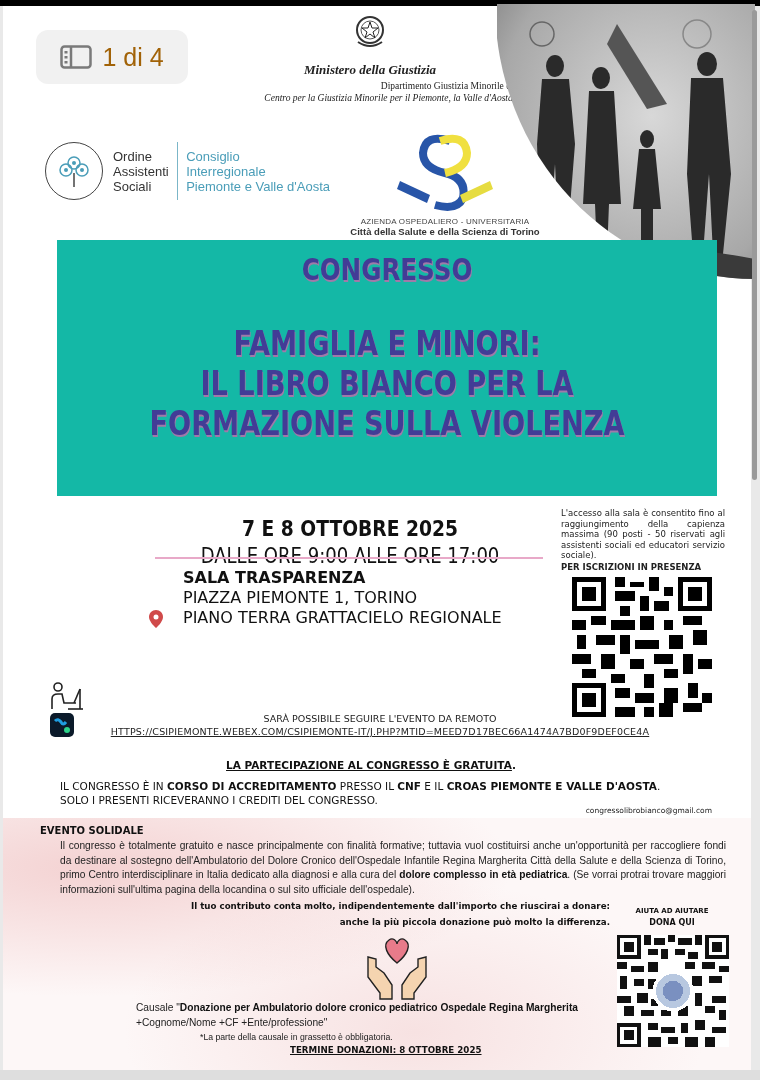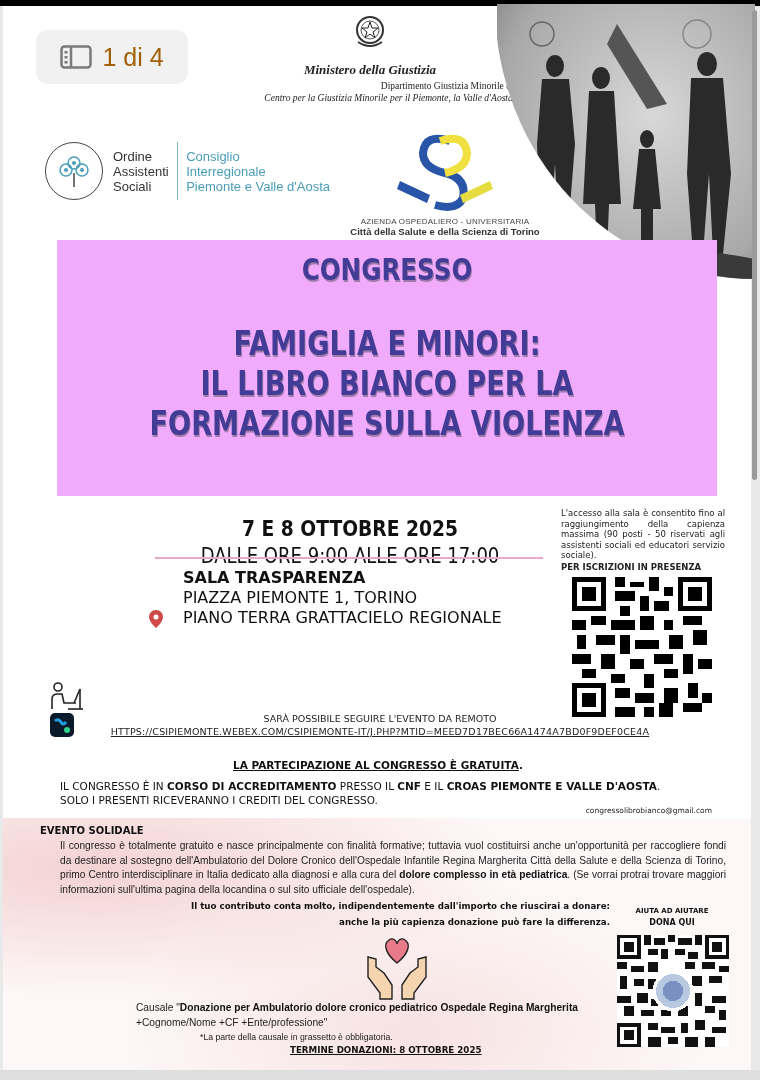--- a/index.html
+++ b/index.html
@@ -26,21 +26,21 @@
   .oas-logo { width: 58px; height: 58px; border: 1.5px solid #444; border-radius: 50%; display: flex; align-items: center; justify-content: center; }
   .oas-name { margin-left: 10px; font-size: 13px; line-height: 15px; color: #333; }
   .oas-div { width: 1.5px; height: 58px; background: #7bb6c8; margin: 0 8px; }
   .oas-council { font-size: 13px; line-height: 15px; color: #4a9db8; }
 
   .hospital { position: absolute; left: 350px; top: 133px; width: 190px; text-align: center; }
   .hospital-logo { width: 100px; height: 80px; margin: 0 auto; position: relative; }
   .hospital .h1 { font-size: 8px; color: #444; letter-spacing: 0.2px; }
   .hospital .h2 { font-size: 9.5px; font-weight: bold; color: #333; }
 
-  .banner { position: absolute; left: 57px; top: 240px; width: 660px; height: 256px; background: #f0abfc; text-align: center; color: #423c96; font-family: "DejaVu Sans", sans-serif; font-weight: bold; text-shadow: 1px 2px 0 #a07aa8; }
+  .banner { position: absolute; left: 57px; top: 240px; width: 660px; height: 256px; background: #14b8a6; text-align: center; color: #423c96; font-family: "DejaVu Sans", sans-serif; font-weight: bold; text-shadow: 1px 2px 0 #a07aa8; }
   .banner .b1 { margin-top: 12px; font-size: 30px; letter-spacing: 0px; transform: scaleX(0.82); }
   .banner .b2 { margin-top: 36px; font-size: 34px; line-height: 40px; transform: scaleX(0.8); }
 
   .dates { position: absolute; left: 155px; top: 516px; width: 390px; text-align: center; }
   .dates .d1 { font-family: "DejaVu Sans", sans-serif; font-weight: bold; font-size: 22px; transform: scaleX(0.85); color: #111; }
   .dates .d2 { font-family: "DejaVu Sans", sans-serif; font-size: 22px; transform: scaleX(0.82); color: #111; margin-top: 2px; }
   .pink-rule { position: absolute; left: 155px; top: 557px; width: 388px; height: 2px; background: #e8a9c8; }
 
   .access { position: absolute; left: 561px; top: 508px; width: 164px; font-family: "DejaVu Sans", sans-serif; font-size: 8.5px; line-height: 10.5px; color: #222; text-align: justify; }
   .access .reg { font-weight: bold; margin-top: 1px; font-size: 8.5px; }
@@ -50,21 +50,21 @@
   .pin { position: absolute; left: 149px; top: 610px; width: 14px; height: 18px; }
 
   .qr { position: absolute; background: #fff; }
   .qr1 { left: 572px; top: 577px; width: 140px; height: 140px; }
   .qr2 { left: 617px; top: 935px; width: 112px; height: 112px; }
 
   .remote-icons { position: absolute; left: 50px; top: 681px; }
   .remote { position: absolute; left: 90px; top: 713px; width: 580px; text-align: center; font-family: "DejaVu Sans", sans-serif; font-size: 9.5px; color: #222; }
   .remote .url { text-decoration: underline; margin-top: 2px; display: block; letter-spacing: 0.2px; }
 
-  .free { position: absolute; left: 38px; top: 759px; width: 680px; text-align: center; font-family: "DejaVu Sans", sans-serif; font-size: 10.5px; font-weight: bold; color: #111; }
+  .free { position: absolute; left: 31px; top: 759px; width: 680px; text-align: center; font-family: "DejaVu Sans", sans-serif; font-size: 10.5px; font-weight: bold; color: #111; }
   .free span { text-decoration: underline; }
   .accr { position: absolute; left: 60px; top: 779px; width: 680px; font-family: "DejaVu Sans", sans-serif; font-size: 10.5px; line-height: 14px; color: #111; }
   .accr b { font-weight: bold; }
   .email { position: absolute; right: 48px; top: 806px; font-family: "DejaVu Sans", sans-serif; font-size: 7.5px; color: #222; padding-left: 28px; }
 
   .solidale { position: absolute; left: 3px; top: 818px; width: 748px; height: 252px; background: radial-gradient(ellipse at 12% 20%, rgba(236,180,180,0.55), rgba(255,255,255,0) 45%), radial-gradient(ellipse at 55% 85%, rgba(240,200,200,0.45), rgba(255,255,255,0) 50%), #fdf7f7; }
   .sol-title { position: absolute; left: 40px; top: 825px; width: 680px; text-align: left; font-family: "DejaVu Sans", sans-serif; font-weight: bold; font-size: 10px; color: #111; }
   .sol-body { position: absolute; left: 60px; top: 839px; width: 666px; font-family: "Liberation Sans", sans-serif; font-size: 10.2px; line-height: 14.5px; color: #222; text-align: justify; }
   .sol-body b { color: #111; }
   .sol-quote { position: absolute; left: 140px; top: 898px; width: 470px; text-align: right; font-family: "DejaVu Sans", sans-serif; font-weight: bold; font-size: 8.7px; line-height: 16px; color: #111; }
@@ -278,21 +278,21 @@
   <div><span>IL CONGRESSO È IN </span><b>CORSO DI ACCREDITAMENTO</b><span> PRESSO IL </span><b>CNF</b><span> E IL </span><b>CROAS PIEMONTE E VALLE D'AOSTA</b><span>.</span></div>
   <div>SOLO I PRESENTI RICEVERANNO I CREDITI DEL CONGRESSO.</div>
 </div>
 <div class="email">congressolibrobianco@gmail.com</div>
 
 <div class="solidale"></div>
 <div class="sol-title">EVENTO SOLIDALE</div>
 <div class="sol-body"><span>Il congresso è totalmente gratuito e nasce principalmente con finalità formative; tuttavia vuol costituirsi anche un'opportunità per raccogliere fondi da destinare al sostegno dell'Ambulatorio del Dolore Cronico dell'Ospedale Infantile Regina Margherita Città della Salute e della Scienza di Torino, primo Centro interdisciplinare in Italia dedicato alla diagnosi e alla cura del </span><b>dolore complesso in età pediatrica</b><span>. (Se vorrai protrai trovare maggiori informazioni sull'ultima pagina della locandina o sul sito ufficiale dell'ospedale).</span></div>
 <div class="sol-quote">
   <div>Il tuo contributo conta molto, indipendentemente dall'importo che riuscirai a donare:</div>
-  <div>anche la più capienza donazione può fare la differenza.</div>
+  <div>anche la più piccola donazione può molto la differenza.</div>
 </div>
 <div class="aiuta">
   <div class="t1">AIUTA AD AIUTARE</div>
   <div>DONA QUI</div>
 </div>
 
 <svg class="qr qr2" viewBox="0 0 33 33" shape-rendering="crispEdges">
   <rect width="33" height="33" fill="#fff"></rect>
   <g fill="#111">
     <rect x="0" y="0" width="7" height="7"></rect>

